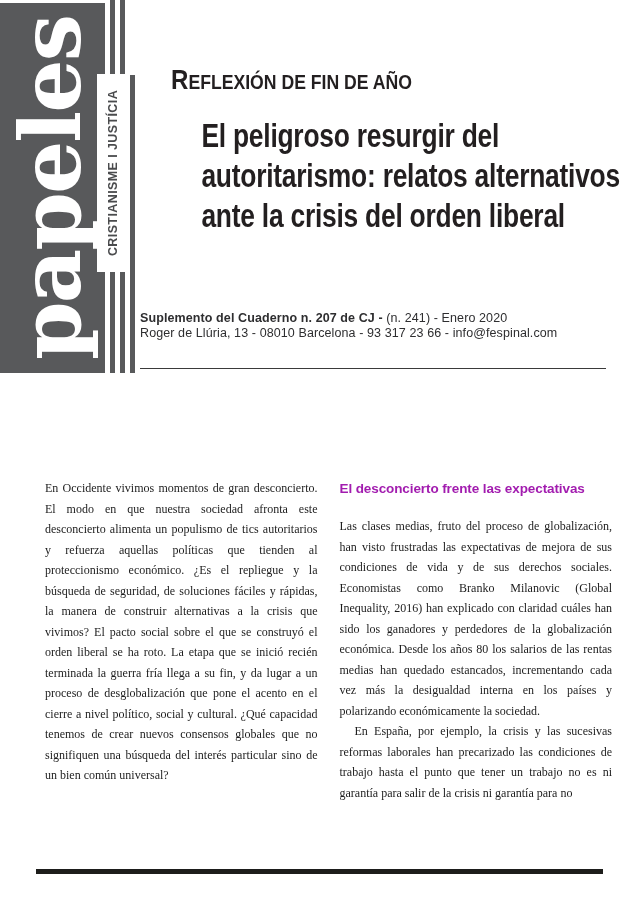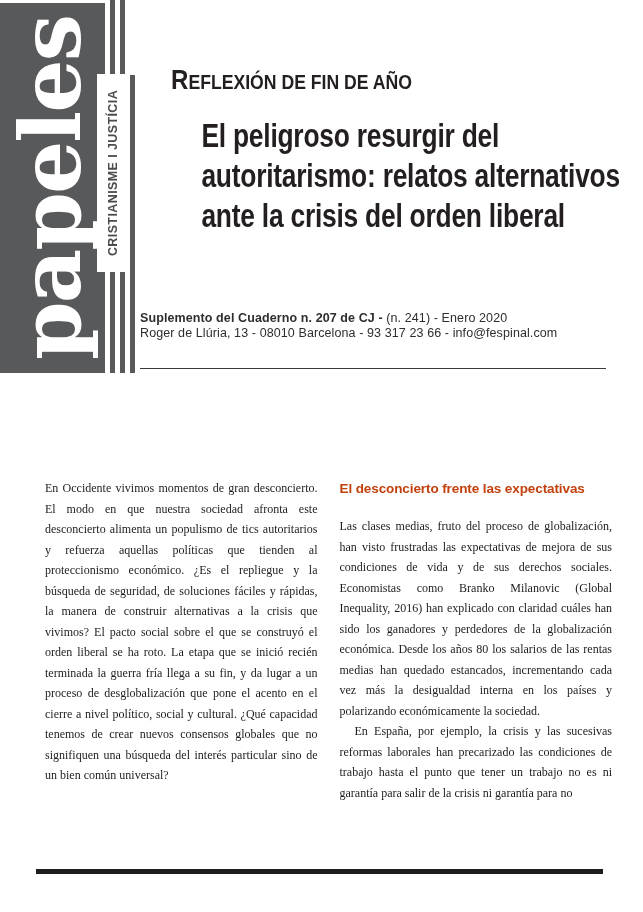--- a/index.html
+++ b/index.html
@@ -69,21 +69,21 @@
   }
   .col { flex:1; min-width:0; }
   .body-p {
     font-family:"Liberation Serif", serif; font-size:12px; line-height:20.5px;
     text-align:justify; color:#1c1c1c; hyphens:auto; -webkit-hyphens:auto;
   }
   .body-p.indent { text-indent:15px; }
   .col-heading {
     font-family:"Liberation Sans", sans-serif; font-weight:bold;
     font-size:13.5px; line-height:18px; letter-spacing:-0.1px;
-    color:#c2410c; margin:2px 0 18px 0;
+    color:#a21caf; margin:2px 0 18px 0;
   }
   .col-heading div { white-space:nowrap; }
 
   
   .footer-bar {
     position:absolute; left:36px; top:869px; width:567px; height:4.5px;
     background:#1d1d1b;
   }
 </style>
 </head>

